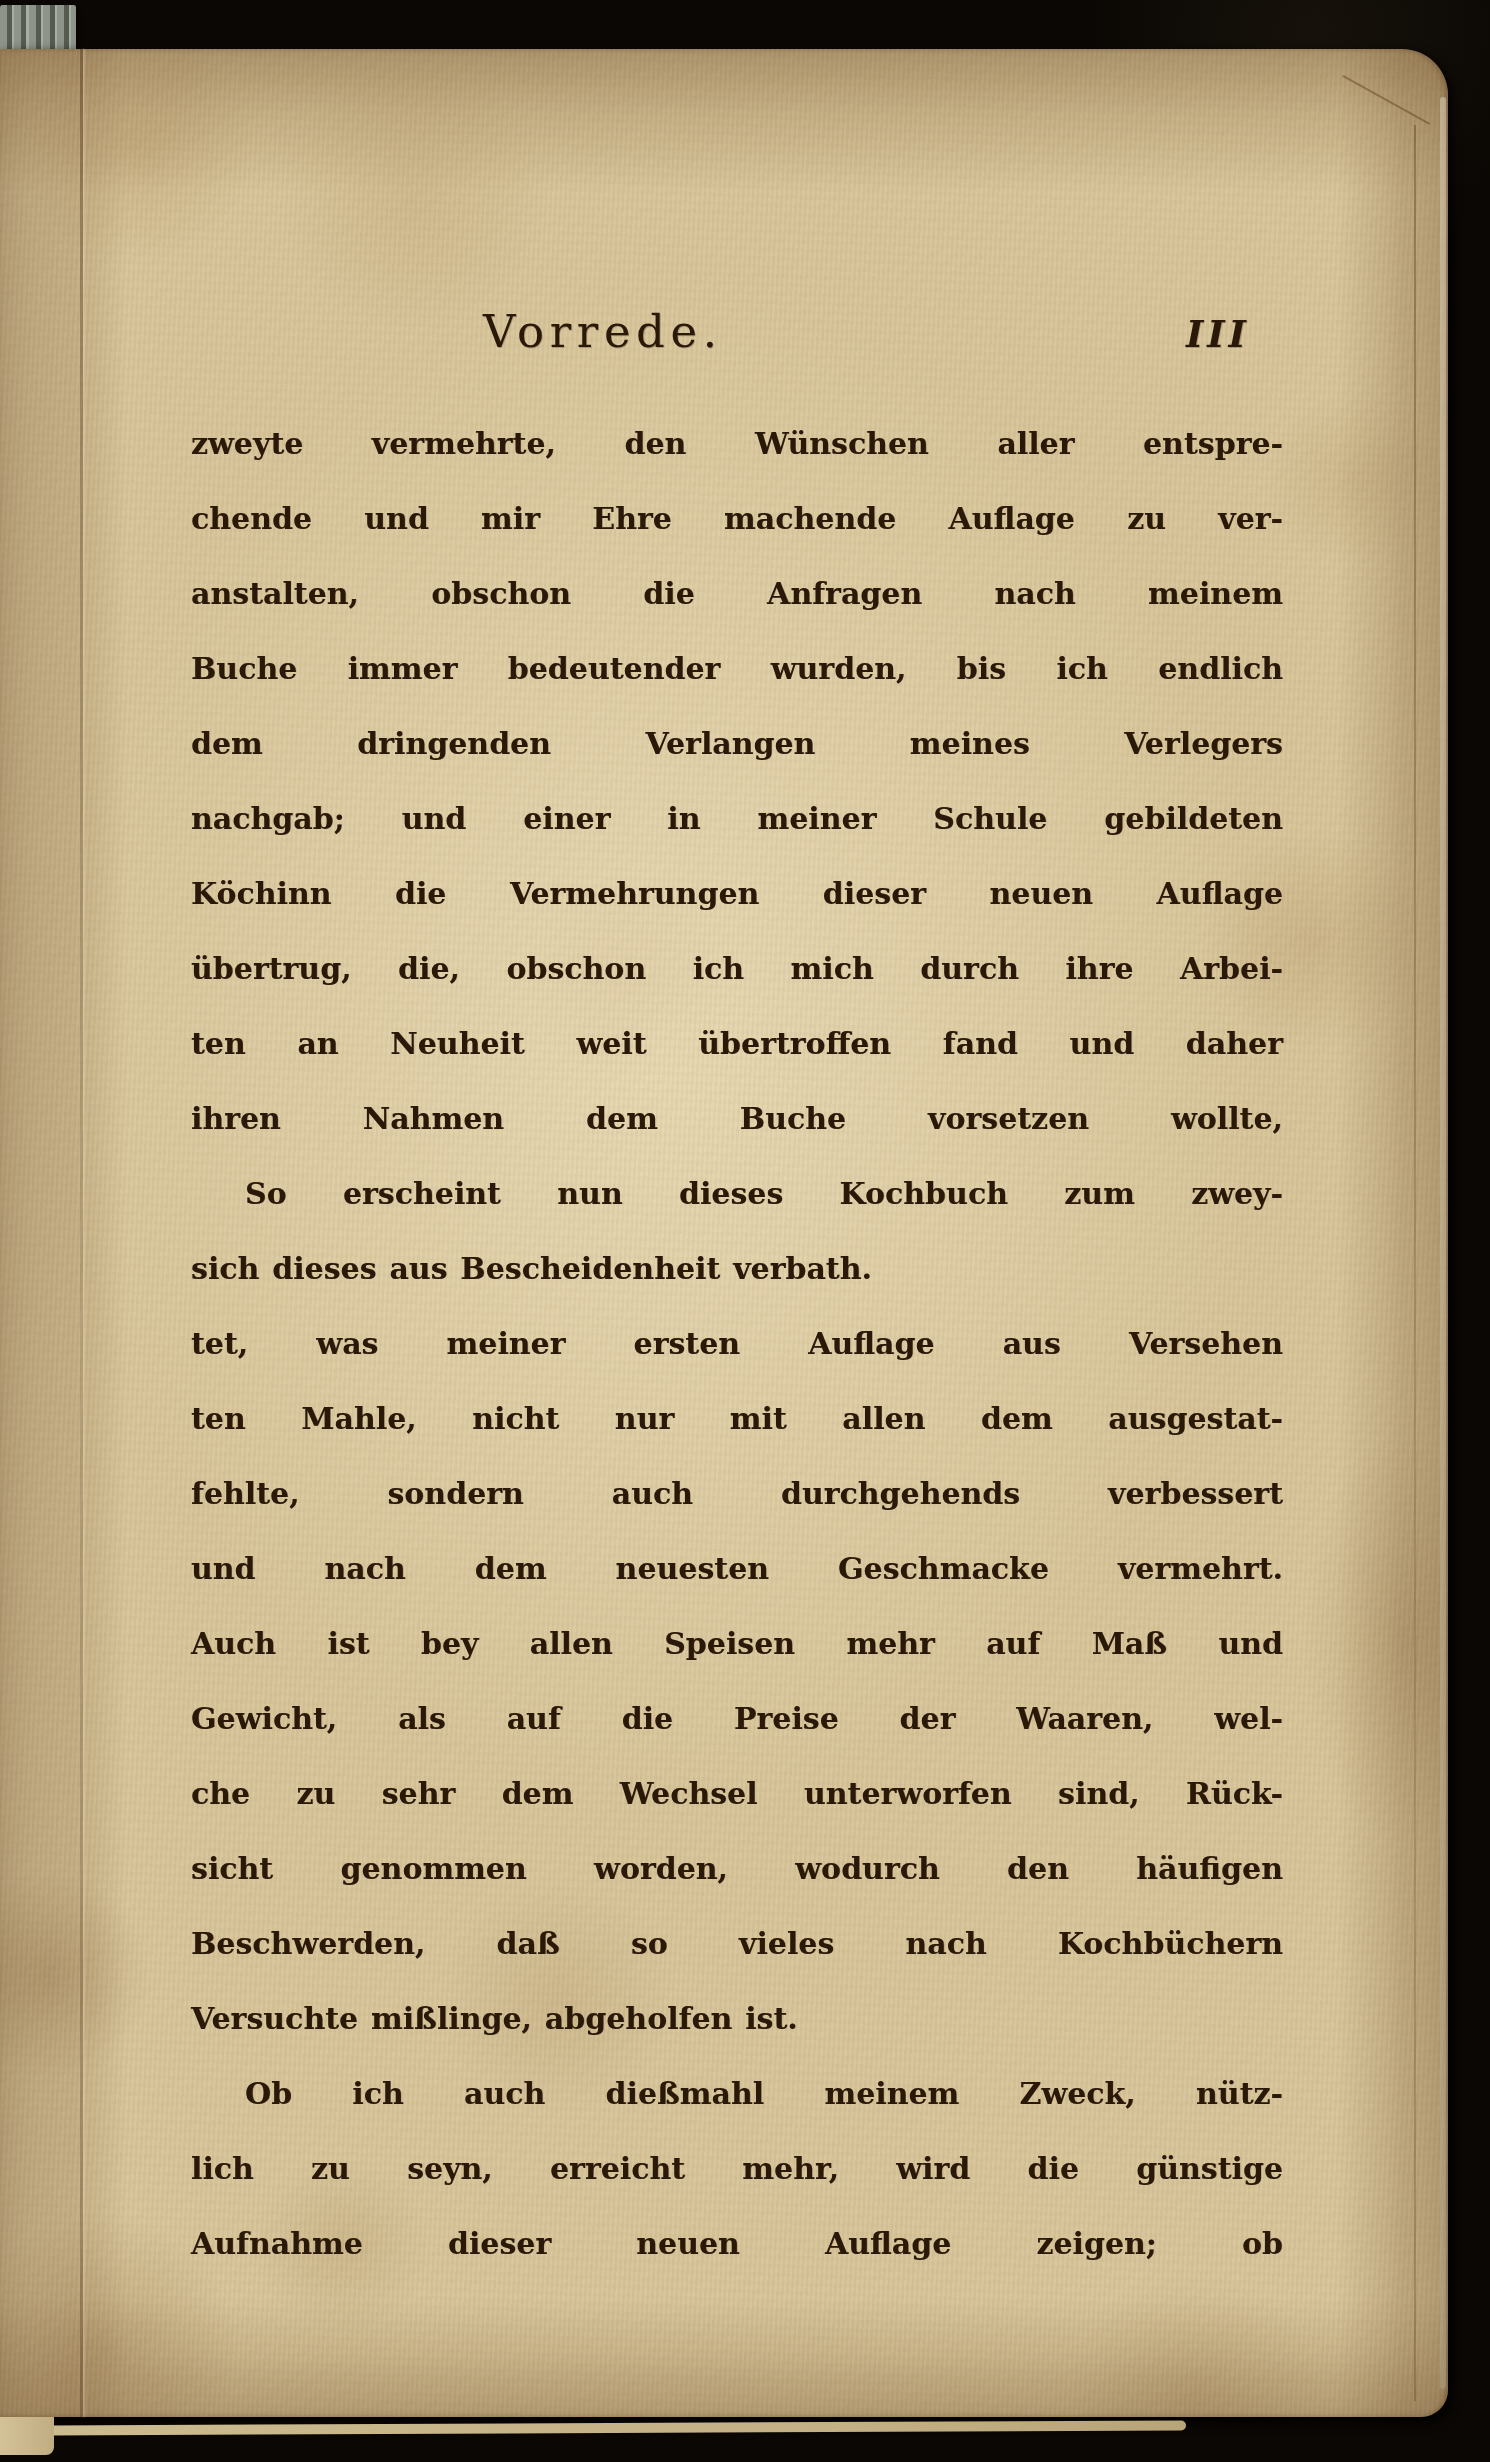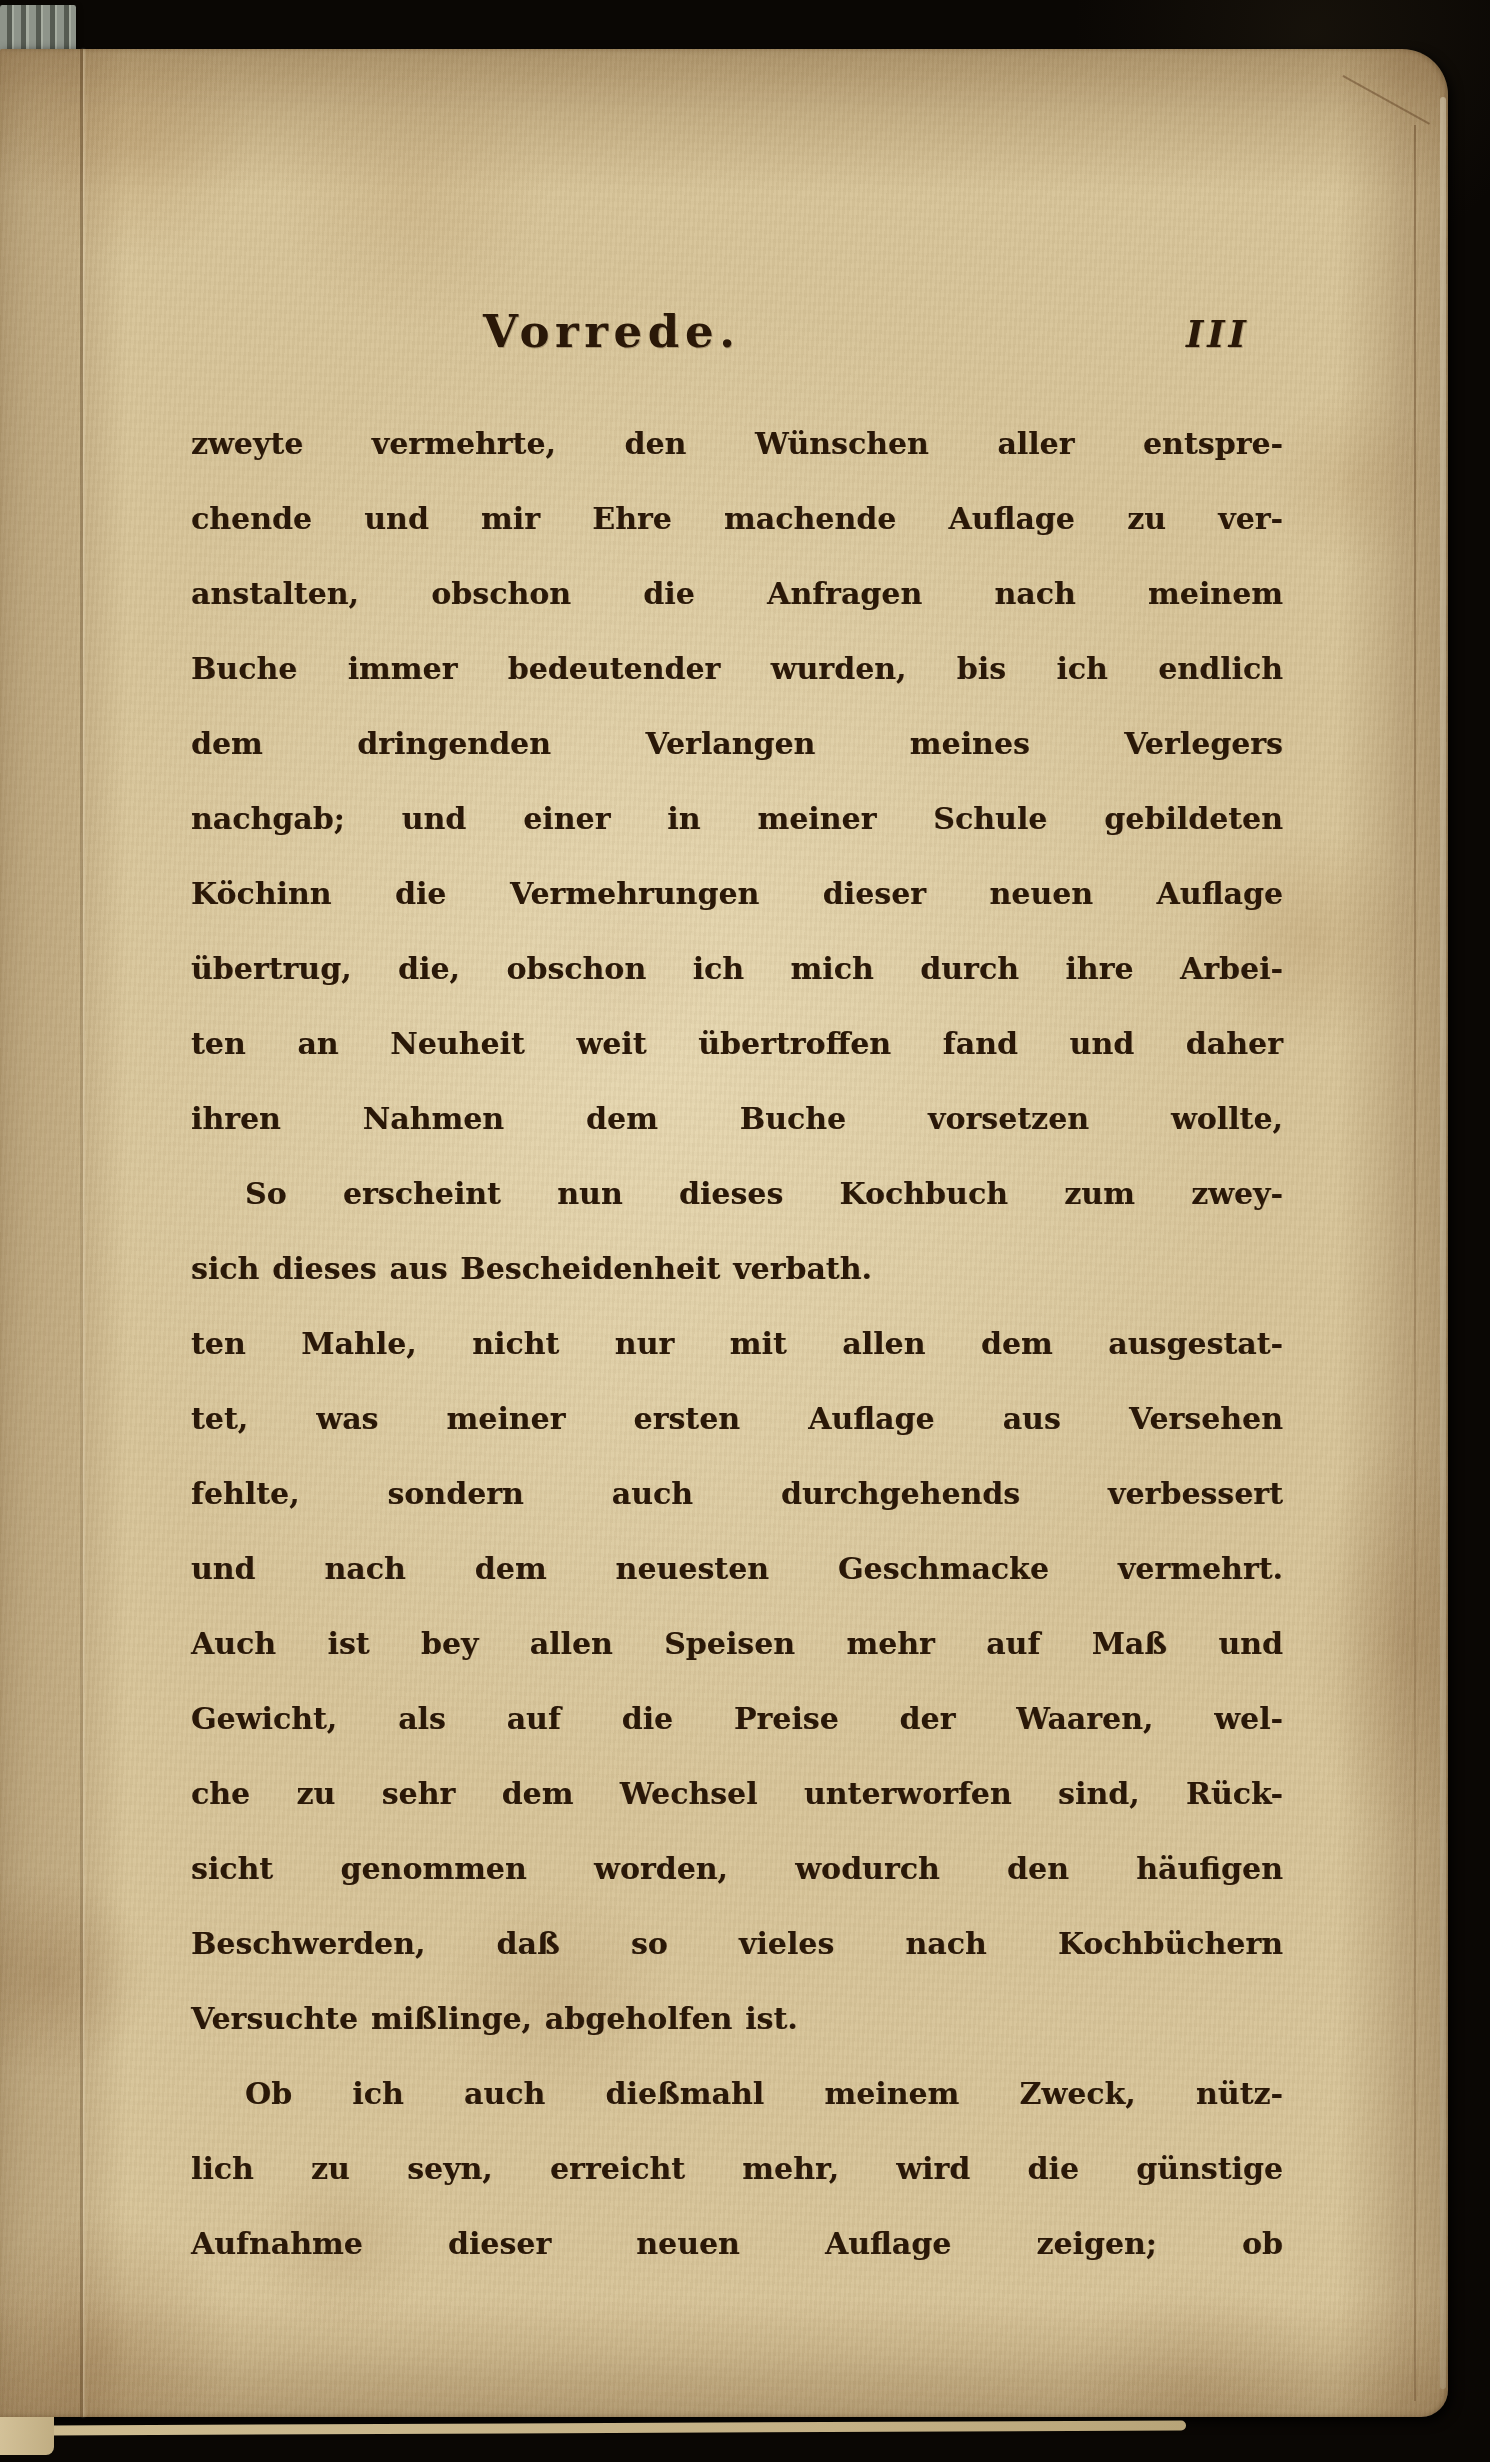--- a/index.html
+++ b/index.html
@@ -79,21 +79,21 @@
     background:linear-gradient(180deg, rgba(90,60,30,0.42), rgba(90,60,30,0.18) 70%, rgba(90,60,30,0.32));
   }
   
   .deckle-right{
     position:absolute;right:1.6px;top:48px;width:6.4px;height:2292px;
     background:linear-gradient(180deg, rgba(215,205,180,0.55), rgba(180,165,135,0.45));
     border-radius:3.2px;
   }
   .header-title{
     position:absolute;left:483px;top:256px;
-    font-size:45px;font-weight:bold;letter-spacing:5.6px;
+    font-size:45px;font-weight:normal;letter-spacing:5.6px;
     color:var(--ink);
     text-shadow:0.8px 0.8px 0 rgba(42,24,8,0.25);
   }
   .page-number{
     position:absolute;left:1186px;top:263px;
     font-size:37px;font-weight:bold;letter-spacing:4px;
     color:var(--ink);
     text-shadow:0.8px 0.8px 0 rgba(42,24,8,0.25);
     font-style:italic;
   }
@@ -145,22 +145,22 @@
         <div class="line">anstalten, obschon die Anfragen nach meinem</div>
         <div class="line">Buche immer bedeutender wurden, bis ich endlich</div>
         <div class="line">dem dringenden Verlangen meines Verlegers</div>
         <div class="line">nachgab; und einer in meiner Schule gebildeten</div>
         <div class="line">Köchinn die Vermehrungen dieser neuen Auflage</div>
         <div class="line">übertrug, die, obschon ich mich durch ihre Arbei-</div>
         <div class="line">ten an Neuheit weit übertroffen fand und daher</div>
         <div class="line">ihren Nahmen dem Buche vorsetzen wollte,</div>
         <div class="line indent">So erscheint nun dieses Kochbuch zum zwey-</div>
         <div class="line endp">sich dieses aus Bescheidenheit verbath.</div>
+        <div class="line">tet, was meiner ersten Auflage aus Versehen</div>
         <div class="line">ten Mahle, nicht nur mit allen dem ausgestat-</div>
-        <div class="line">tet, was meiner ersten Auflage aus Versehen</div>
         <div class="line">fehlte, sondern auch durchgehends verbessert</div>
         <div class="line">und nach dem neuesten Geschmacke vermehrt.</div>
         <div class="line">Auch ist bey allen Speisen mehr auf Maß und</div>
         <div class="line">Gewicht, als auf die Preise der Waaren, wel-</div>
         <div class="line">che zu sehr dem Wechsel unterworfen sind, Rück-</div>
         <div class="line">sicht genommen worden, wodurch den häufigen</div>
         <div class="line">Beschwerden, daß so vieles nach Kochbüchern</div>
         <div class="line endp">Versuchte mißlinge, abgeholfen ist.</div>
         <div class="line indent">Ob ich auch dießmahl meinem Zweck, nütz-</div>
         <div class="line">lich zu seyn, erreicht mehr, wird die günstige</div>

